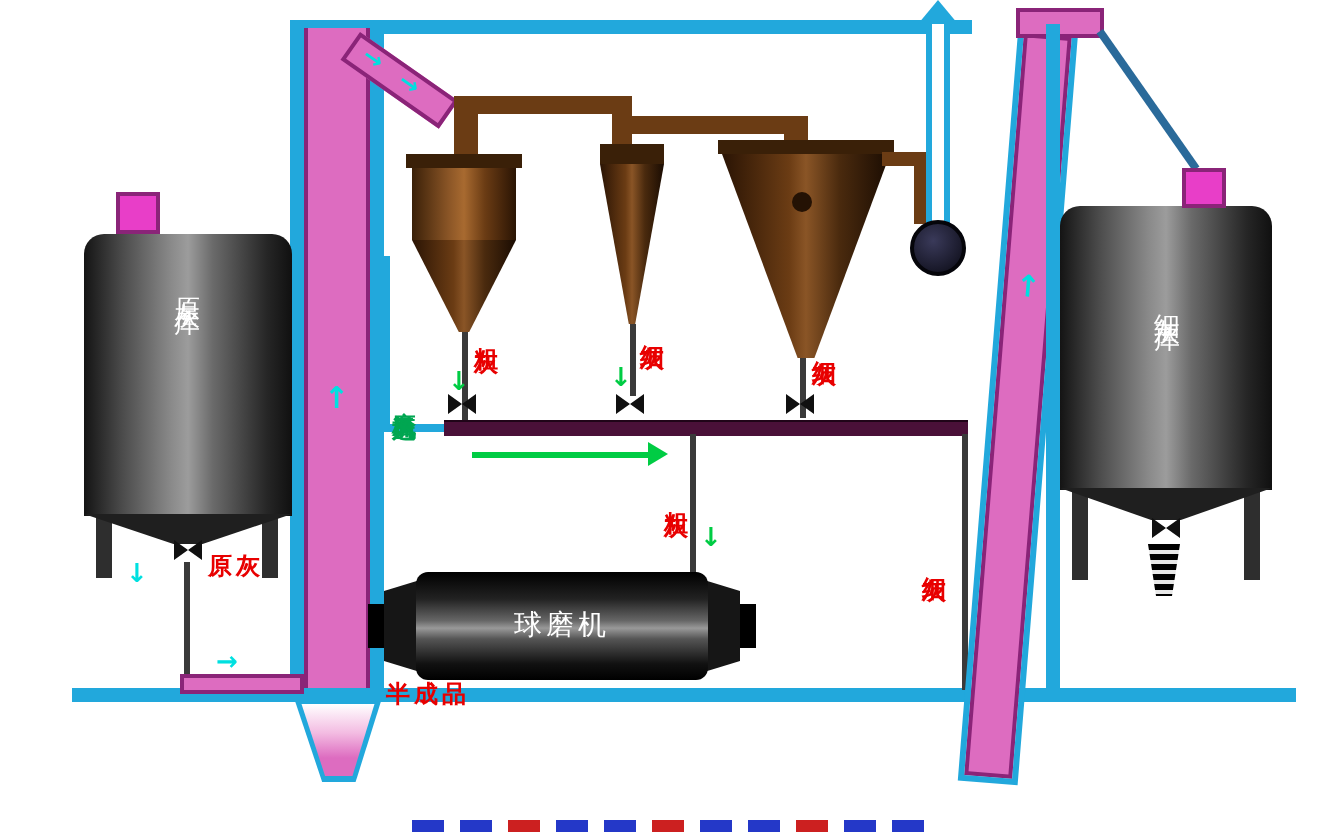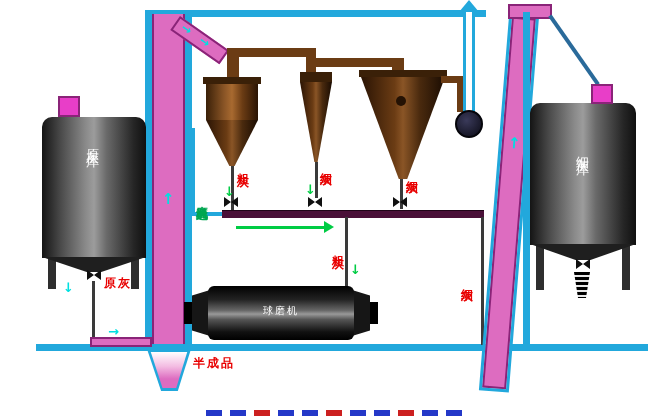--- a/index.html
+++ b/index.html
@@ -97,42 +97,42 @@
   <span class="abs arrow-g" style="left:350px;top:262px;">↓</span>
 
   <div class="abs stem" style="left:481px;top:217px;width:3px;height:128px;"></div>
   <div class="abs vtext red" style="left:461px;top:278px;">细灰</div>
 
   <div class="abs" style="left:184px;top:302px;width:10px;height:22px;background:#000;"></div>
   <div class="abs" style="left:368px;top:302px;width:10px;height:22px;background:#000;"></div>
   <div class="abs" style="left:192px;top:290px;width:18px;height:46px;background:#161616;clip-path:polygon(100% 0,0 12%,0 88%,100% 100%);"></div>
   <div class="abs" style="left:352px;top:290px;width:18px;height:46px;background:#161616;clip-path:polygon(0 0,100% 12%,100% 88%,0 100%);"></div>
   <div class="abs" style="left:208px;top:286px;width:146px;height:54px;border-radius:6px;background:linear-gradient(180deg,#000 0%,#222 25%,#666 45%,#999 52%,#555 62%,#111 85%,#000 100%);">
-    <div class="abs" style="left:0;top:18px;width:146px;text-align:center;color:#fff;font-size:10px;letter-spacing:2px;">球磨机</div>
+    <div class="abs" style="left:0;top:18px;width:146px;text-align:center;color:#fff;font-size:14px;letter-spacing:2px;">球磨机</div>
   </div>
 
   <div class="abs leg" style="left:48px;top:256px;width:8px;height:33px;"></div>
   <div class="abs leg" style="left:131px;top:256px;width:8px;height:33px;"></div>
   <div class="abs silo" style="left:42px;top:117px;width:104px;height:141px;"></div>
   <div class="abs gray" style="left:42px;top:257px;width:104px;height:15px;clip-path:polygon(0 0,100% 0,57% 100%,43% 100%);"></div>
   <div class="abs" style="left:58px;top:96px;width:22px;height:21px;background:#e83ec8;border:2px solid #8a2478;box-sizing:border-box;"></div>
   <div class="abs vtext white" style="left:86px;top:138px;">原灰库</div>
   <svg class="abs" style="left:86px;top:269px;" width="16" height="12">
       <path d="M1,1 L8,6 L1,11 Z M15,1 L8,6 L15,11 Z" fill="#101010"></path>
     </svg>
   <div class="abs stem" style="left:92px;top:281px;width:3px;height:57px;"></div>
   <div class="abs red" style="left:104px;top:275px;">原灰</div>
   <span class="abs arrow-c" style="left:63px;top:280px;">↓</span>
 
   <div class="abs pink" style="left:90px;top:337px;width:62px;height:10px;"></div>
   <span class="abs arrow-c" style="left:108px;top:324px;">→</span>
 
   <div class="abs" style="left:147px;top:349px;width:44px;height:42px;background:#22a8dc;clip-path:polygon(0 0,100% 0,70% 100%,32% 100%);"></div>
   <div class="abs" style="left:150px;top:352px;width:38px;height:36px;background:linear-gradient(180deg,#ffffff 0%,#f3bce2 40%,#dd6cc0 75%);clip-path:polygon(2% 0,98% 0,69% 100%,33% 100%);"></div>
-  <div class="abs red" style="left:193px;top:355px;">半成品</div>
+  <div class="abs red" style="left:193px;top:339px;">半成品</div>
 
   <div class="abs pink" style="left:497px;top:17px;width:24px;height:372px;transform:rotate(4.6deg);outline:3px solid #22a8dc;">
     <span class="abs arrow-c" style="left:4px;top:115px;font-size:15px;">↑</span>
   </div>
   <div class="abs pink" style="left:508px;top:4px;width:44px;height:15px;"></div>
   <div class="abs" style="left:572px;top:8px;width:4px;height:84px;background:#2a6a9a;transform:rotate(-35deg);"></div>
   <div class="abs pipe" style="left:523px;top:12px;width:7px;height:333px;"></div>
 
   <div class="abs leg" style="left:536px;top:244px;width:8px;height:46px;"></div>
   <div class="abs leg" style="left:622px;top:244px;width:8px;height:46px;"></div>

